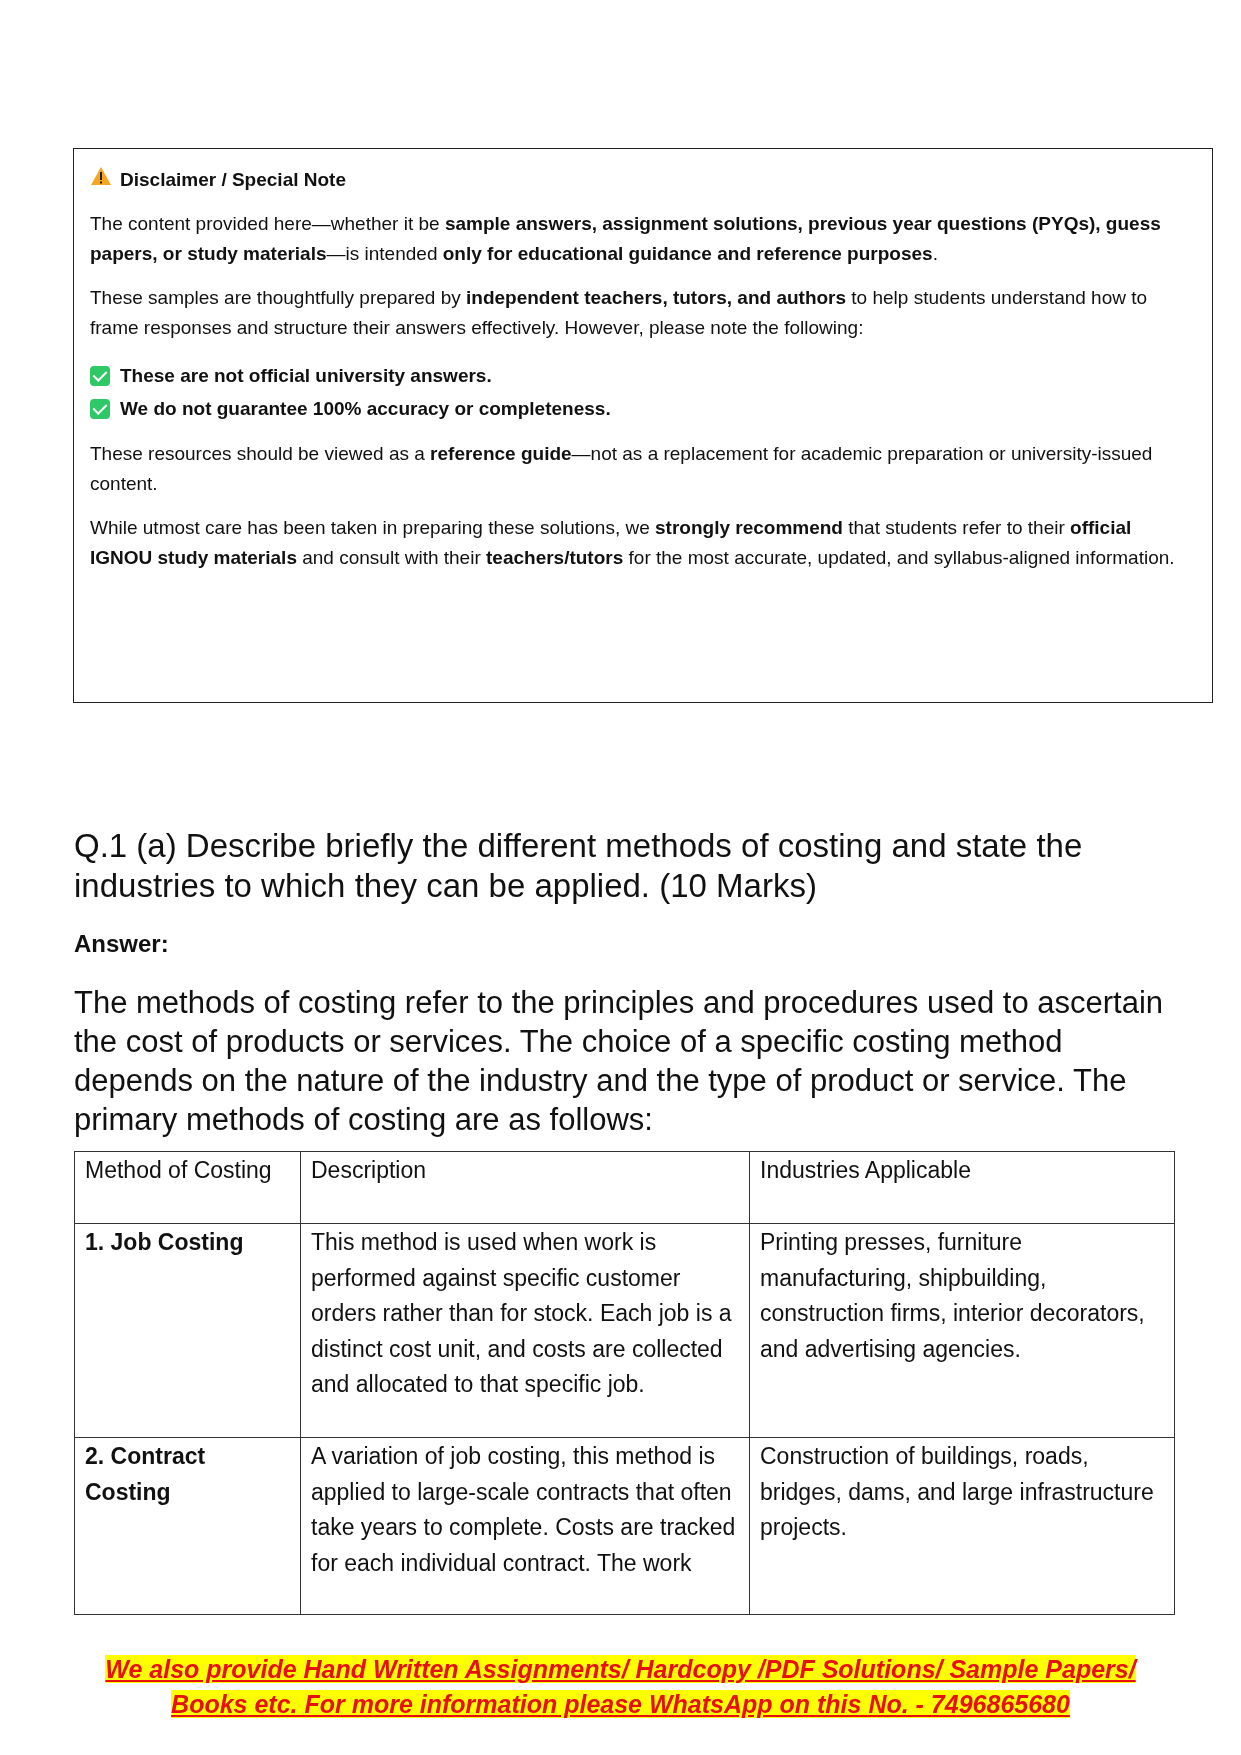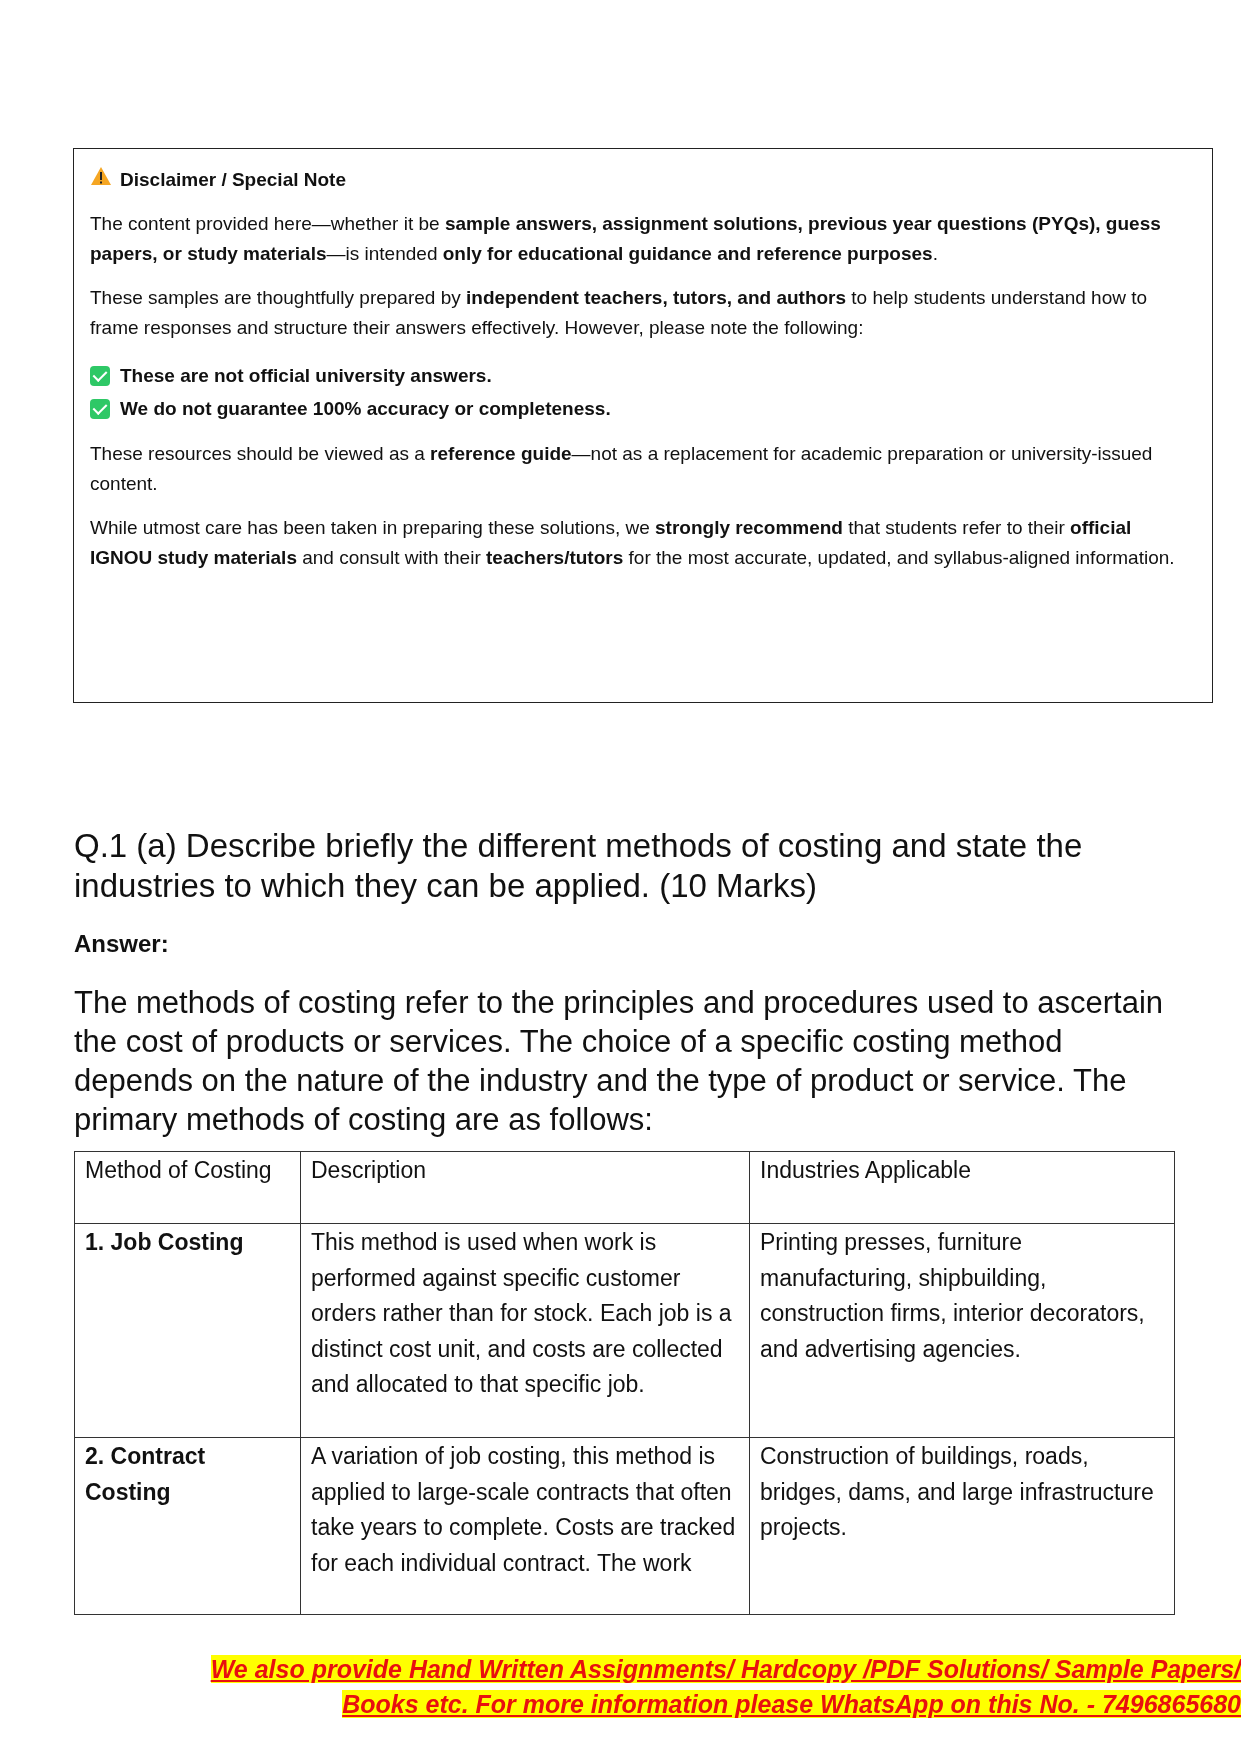--- a/index.html
+++ b/index.html
@@ -39,21 +39,21 @@
     border: 1.5px solid #333; vertical-align: top; text-align: left;
     padding: 1px 10px 0 10px; font-weight: normal;
   }
   table.methods th.c1, table.methods td.c1 { width: 205px; }
   table.methods th.c2, table.methods td.c2 { width: 428px; }
   table.methods td.c1 { font-weight: bold; }
   table.methods tr.hdr th { height: 70px; }
   table.methods tr.r1 td { height: 212px; }
   table.methods tr.r2 td { height: 175px; }
   .banner {
-    position: absolute; left: 0; width: 1241px; top: 1652px; text-align: right;
+    position: absolute; left: 0; width: 1241px; top: 1652px; text-align: center;
     font-size: 25px; line-height: 35px; font-weight: bold; font-style: italic;
   }
   .banner span {
     background: #ffff00; color: #e8100f; text-decoration: underline;
     text-decoration-color: #e8100f;
   }
 </style>
 </head>
 <body>
 

